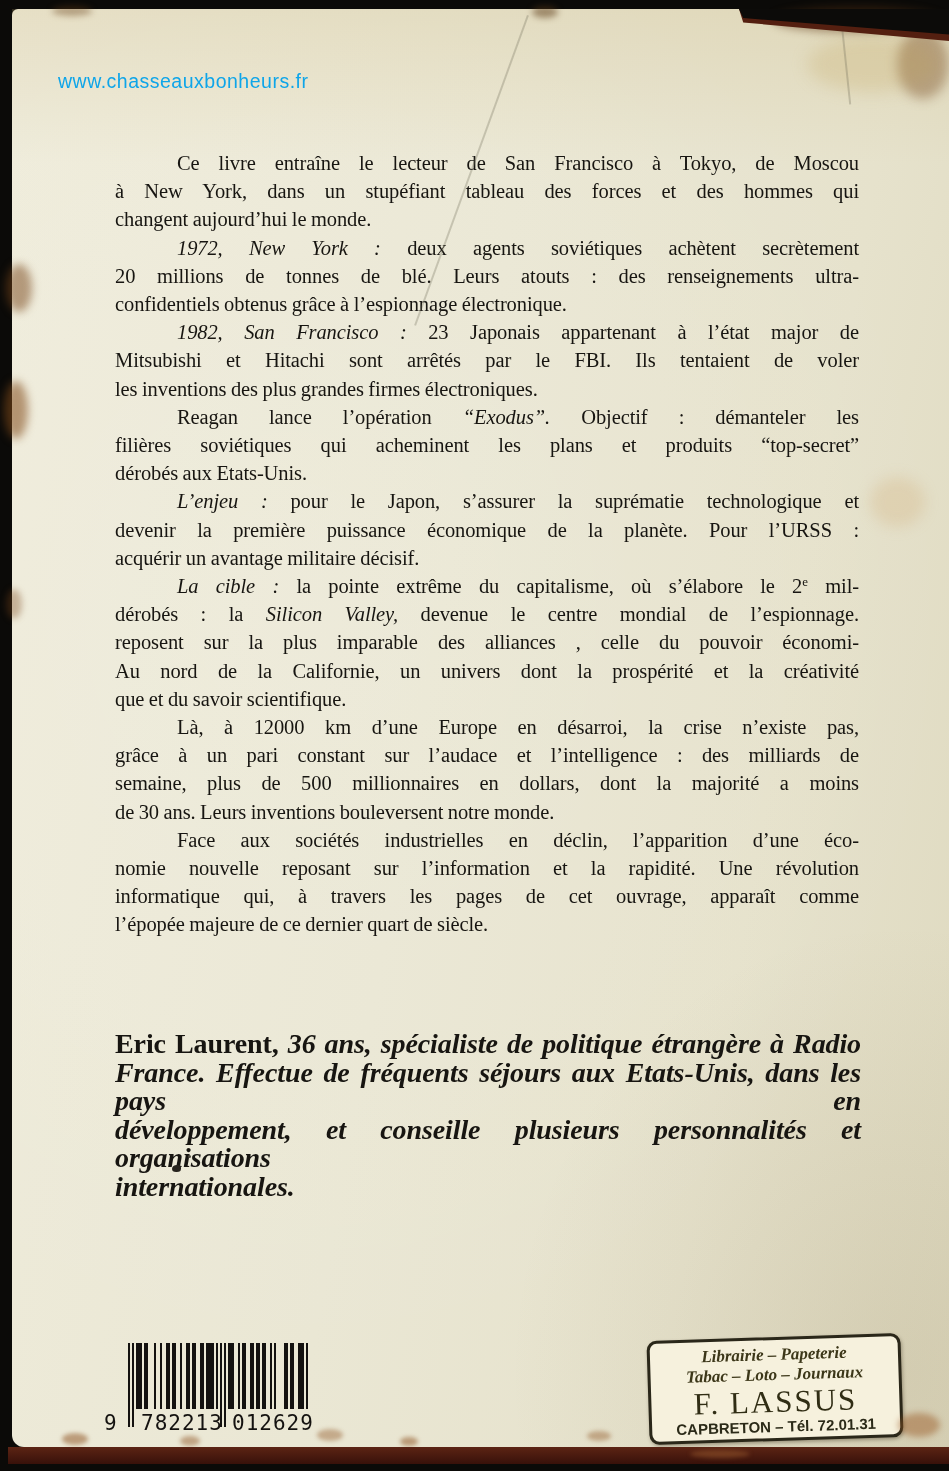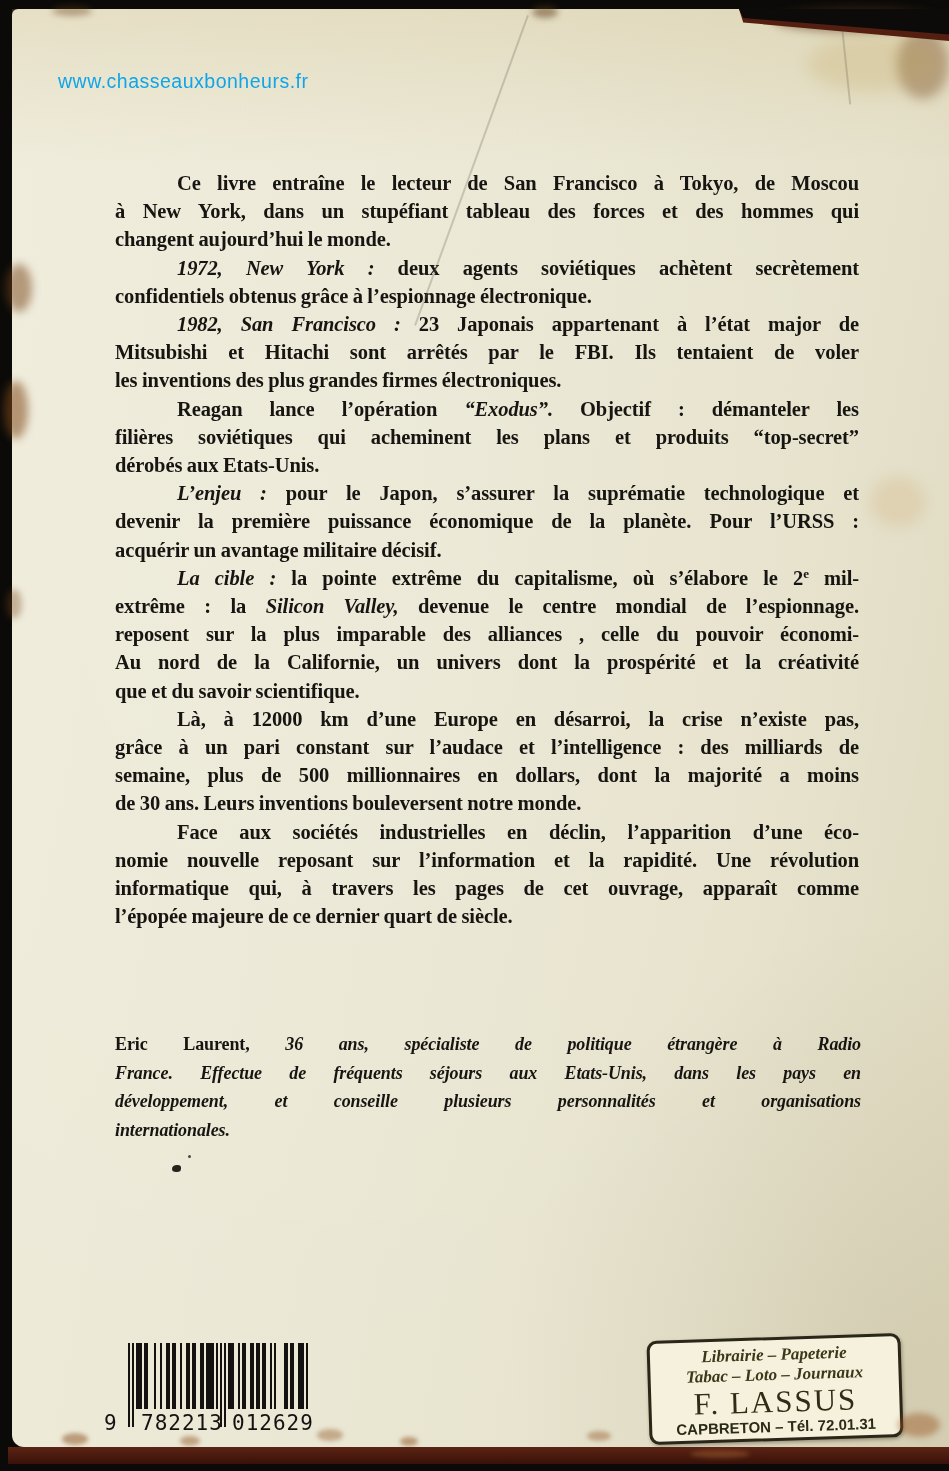--- a/index.html
+++ b/index.html
@@ -42,32 +42,32 @@
   .st-b5{left:575px;top:1422px;width:24px;height:10px;background:rgba(140,80,30,.4);filter:blur(2px);}
   .st-b6{left:886px;top:1404px;width:42px;height:24px;background:rgba(150,85,30,.45);filter:blur(3px);}
   .crease{position:absolute;background:rgba(110,105,85,.30);filter:blur(.6px);transform-origin:top left;}
   .cr1{left:515px;top:6px;width:2px;height:330px;transform:rotate(20deg);}
   .cr2{left:828px;top:8px;width:1.5px;height:88px;transform:rotate(-6deg);}
   .speck{position:absolute;left:160px;top:1156px;width:9px;height:7px;background:#26231d;
     border-radius:60% 40% 50% 50%;}
   .speck2{position:absolute;left:176px;top:1146px;width:3px;height:3px;background:#4a463c;border-radius:50%;}
   
   .text-block{
-    position:absolute;left:103px;top:160px;width:744px;
-    color:#171511;font-weight:bold;font-size:20.5px;line-height:28.2px;
+    position:absolute;left:103px;top:140px;width:744px;
+    color:#171511;font-weight:normal;font-size:20.5px;line-height:28.2px;
     letter-spacing:-0.1px;word-spacing:-0.5px;
   }
   .tline{text-align:justify;text-align-last:justify;}
   .tline.tlast{text-align-last:left;}
   .tline.tindent{text-indent:62px;}
   .it{font-style:italic;}
   sup{font-size:13px;line-height:0;vertical-align:baseline;position:relative;top:-7px;}
   .bio{
     position:absolute;left:103px;top:1021px;width:746px;
-    color:#171511;font-weight:bold;font-size:18px;line-height:28.6px;
+    color:#171511;font-weight:bold;font-size:28px;line-height:28.6px;
     letter-spacing:-0.1px;
   }
   
   .barcode{position:absolute;left:92px;top:1334px;width:224px;height:108px;}
   .barcode svg{position:absolute;left:24px;top:0;}
   .bc-digit{position:absolute;font-family:"DejaVu Sans Mono",monospace;
     font-size:21px;color:#141210;letter-spacing:1px;top:68px;}
   .bc-d1{left:0;}
   .bc-d2{left:37px;}
   .bc-d3{left:128px;}
@@ -103,40 +103,41 @@
   <div class="tint-top"></div>
 
   <div class="text-block" id="text-block">
       <div>
         <div class="tline tindent"><span>Ce livre entraîne le lecteur de San Francisco à Tokyo, de Moscou</span></div>
         <div class="tline"><span>à New York, dans un stupéfiant tableau des forces et des hommes qui</span></div>
         <div class="tline tlast"><span>changent aujourd’hui le monde.</span></div>
       </div>
       <div>
         <div class="tline tindent"><span class="it">1972, New York :</span><span> deux agents soviétiques achètent secrètement</span></div>
+        <div class="tline"><span>20 millions de tonnes de blé. Leurs atouts : des renseignements ultra-</span></div>
         <div class="tline tlast"><span>confidentiels obtenus grâce à l’espionnage électronique.</span></div>
       </div>
       <div>
         <div class="tline tindent"><span class="it">1982, San Francisco :</span><span> 23 Japonais appartenant à l’état major de</span></div>
         <div class="tline"><span>Mitsubishi et Hitachi sont arrêtés par le FBI. Ils tentaient de voler</span></div>
         <div class="tline tlast"><span>les inventions des plus grandes firmes électroniques.</span></div>
       </div>
       <div>
         <div class="tline tindent"><span>Reagan lance l’opération </span><span class="it">“Exodus”.</span><span> Objectif : démanteler les</span></div>
         <div class="tline"><span>filières soviétiques qui acheminent les plans et produits “top-secret”</span></div>
         <div class="tline tlast"><span>dérobés aux Etats-Unis.</span></div>
       </div>
       <div>
         <div class="tline tindent"><span class="it">L’enjeu :</span><span> pour le Japon, s’assurer la suprématie technologique et</span></div>
         <div class="tline"><span>devenir la première puissance économique de la planète. Pour l’URSS :</span></div>
         <div class="tline tlast"><span>acquérir un avantage militaire décisif.</span></div>
       </div>
       <div>
         <div class="tline tindent"><span class="it">La cible :</span><span> la pointe extrême du capitalisme, où s’élabore le 2</span><sup>e</sup><span> mil-</span></div>
-        <div class="tline"><span>extrême : la </span><span class="it">Silicon Valley,</span><span> devenue le centre mondial de l’espionnage.</span></div>
+        <div class="tline"><span>dérobés : la </span><span class="it">Silicon Valley,</span><span> devenue le centre mondial de l’espionnage.</span></div>
         <div class="tline"><span>reposent sur la plus imparable des alliances , celle du pouvoir économi-</span></div>
         <div class="tline"><span>Au nord de la Californie, un univers dont la prospérité et la créativité</span></div>
         <div class="tline tlast"><span>que et du savoir scientifique.</span></div>
       </div>
       <div>
         <div class="tline tindent"><span>Là, à 12000 km d’une Europe en désarroi, la crise n’existe pas,</span></div>
         <div class="tline"><span>grâce à un pari constant sur l’audace et l’intelligence : des milliards de</span></div>
         <div class="tline"><span>semaine, plus de 500 millionnaires en dollars, dont la majorité a moins</span></div>
         <div class="tline tlast"><span>de 30 ans. Leurs inventions bouleversent notre monde.</span></div>
       </div>

